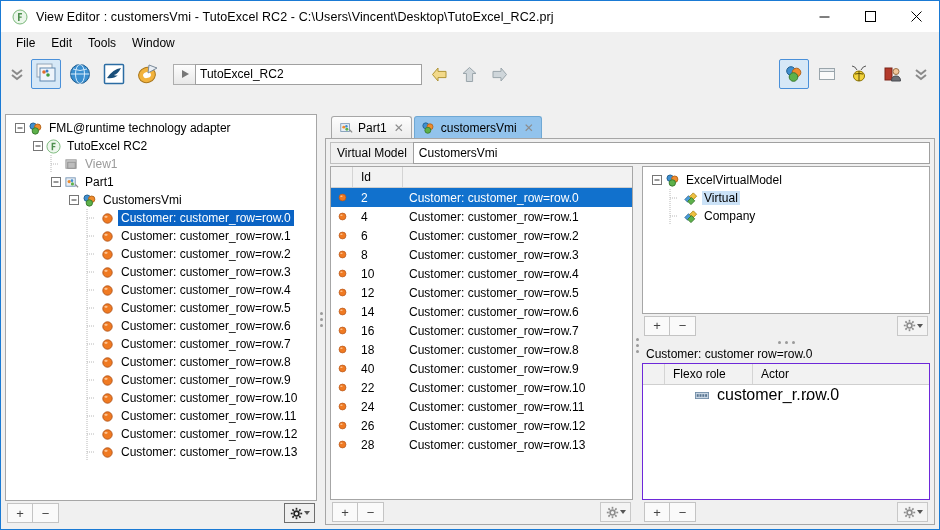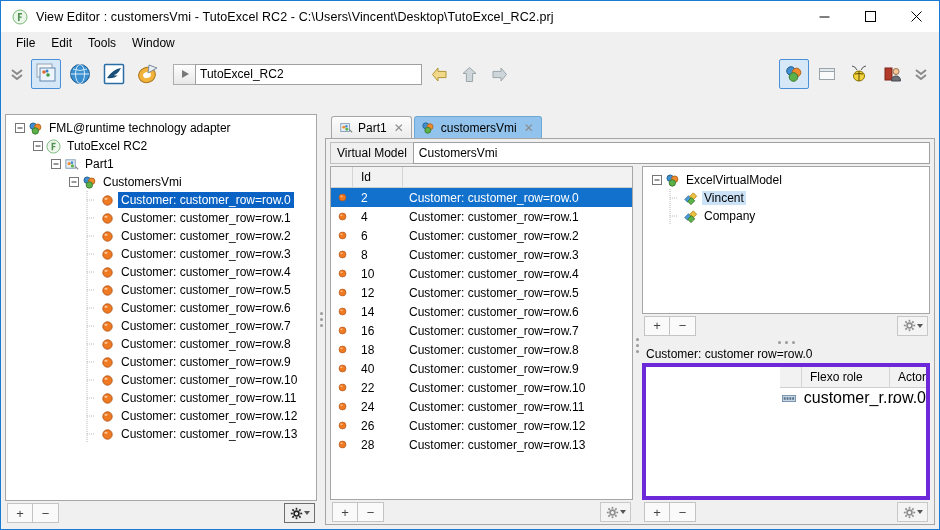--- a/index.html
+++ b/index.html
@@ -291,26 +291,25 @@
     padding:4px 0 0 4px;
     overflow:hidden;
   }
   .rfooter { height:23px; display:flex; align-items:center; padding:1px 2px; }
   .hsplit { height:10px; display:flex; align-items:center; justify-content:center; }
   .hsplit .dots { display:flex; gap:4px; }
   .hsplit .dots i { width:3px;height:3px;border-radius:50%;background:#9a9a9a;display:block; }
   .detail-label { padding:0 2px 2px 4px; font-size:12px; white-space:nowrap; }
   .dtblbox {
     flex:1;
-    border:4px solid #6d28d9;
+    border:1px solid #6d28d9;
     background:#fff;
     display:flex;flex-direction:column;
     min-height:0;
     overflow:hidden;
-    align-items:flex-end;
   }
   .dth { height:21px; display:flex; background:#f2f2f2; border-bottom:1px solid #cfcfcf; font-size:12px;}
   .dth .x0 { width:22px; border-right:1px solid #d4d4d4;}
   .dth .x1 { width:88px; border-right:1px solid #d4d4d4; display:flex;align-items:center;padding-left:8px;}
   .dth .x2 { flex:1; display:flex;align-items:center;padding-left:8px;}
   .dtr { height:20px; display:flex; align-items:center; font-size:16px;padding-left:48px; }
   .dtr .y0 { width:22px; display:flex;align-items:center;justify-content:center;}
   .dtr .y1 { width:88px; padding-left:4px; display:flex;align-items:center;}
   .dtr .y2 { flex:1; display:flex;align-items:center;}
 
@@ -500,20 +499,36 @@
               <svg width="15" height="15" viewBox="0 0 16 16">
                 <circle cx="8" cy="8" r="7" fill="#eef7ee" stroke="#7ab87a"></circle>
                 <path d="M6 4 h4.2 v1.5 h-2.6 v1.9 h2.3 v1.5 h-2.3 V12 H6z" fill="#4f8f4f"></path>
               </svg>
             </span>
             <span class="lbl">TutoExcel RC2</span>
           </div>
           <div class="trow">
             <span class="sp" style="width:40px"></span>
             <span class="tg">
+              <svg width="11" height="18" viewBox="0 0 11 18">
+                <line x1="1" y1="0" x2="1" y2="18" stroke="#b8b8b8" stroke-dasharray="1,1"></line>
+                <line x1="1" y1="9" x2="9" y2="9" stroke="#b8b8b8" stroke-dasharray="1,1"></line>
+              </svg>
+            </span>
+            <span class="ticon">
+              <svg width="15" height="15" viewBox="0 0 16 16">
+                <rect x="2" y="3" width="11" height="9" fill="#cfcfcf" stroke="#9c9c9c"></rect>
+                <rect x="4" y="5.5" width="8" height="6.5" fill="#bdbdbd" stroke="#8f8f8f"></rect>
+              </svg>
+            </span>
+            <span class="lbl gray">View1</span>
+          </div>
+          <div class="trow">
+            <span class="sp" style="width:40px"></span>
+            <span class="tg">
               <svg width="10" height="10" viewBox="0 0 10 10">
                 <rect x="0.5" y="0.5" width="9" height="9" fill="#fff" stroke="#767676"></rect>
                 <line x1="2.5" y1="5" x2="7.5" y2="5" stroke="#333"></line>
               </svg>
             </span>
             <span class="ticon">
               <svg width="15" height="15" viewBox="0 0 16 16">
                 <rect x="2" y="3" width="10" height="9" fill="#e7eef6" stroke="#7d9ab6"></rect>
                 <circle cx="5.5" cy="7" r="1.7" fill="#ef8b2d"></circle>
                 <circle cx="9" cy="9.5" r="1.7" fill="#5db14a"></circle>
@@ -1039,21 +1054,21 @@
                       <line x1="1" y1="9" x2="9" y2="9" stroke="#b8b8b8" stroke-dasharray="1,1"></line>
                     </svg>
                   </span>
                   <span class="ticon">
                     <svg width="15" height="15" viewBox="0 0 16 16">
                       <path d="M2 9 l4 -4 l3 3 l-4 4z" fill="#4a9bd8" stroke="#2a6a9b"></path>
                       <path d="M7 6 l4 -4 l3.5 3.5 l-4 4z" fill="#f0c040" stroke="#b08a16"></path>
                       <path d="M5 11 l4 -4 l3.5 3.5 l-4 4z" fill="#5db14a" stroke="#3a7a2e"></path>
                     </svg>
                   </span>
-                  <span class="lbl sel" style="background: rgb(203, 226, 247); color: rgb(0, 0, 0); outline: none;">Vincent</span>
+                  <span class="lbl sel" style="background: rgb(203, 226, 247); color: rgb(0, 0, 0); outline: none;">Virtual</span>
                 </div>
                 <div class="trow">
                   <span class="sp" style="width:22px"></span>
                   <span class="tg">
                     <svg width="11" height="18" viewBox="0 0 11 18">
                       <line x1="1" y1="0" x2="1" y2="18" stroke="#b8b8b8" stroke-dasharray="1,1"></line>
                       <line x1="1" y1="9" x2="9" y2="9" stroke="#b8b8b8" stroke-dasharray="1,1"></line>
                     </svg>
                   </span>
                   <span class="ticon">

